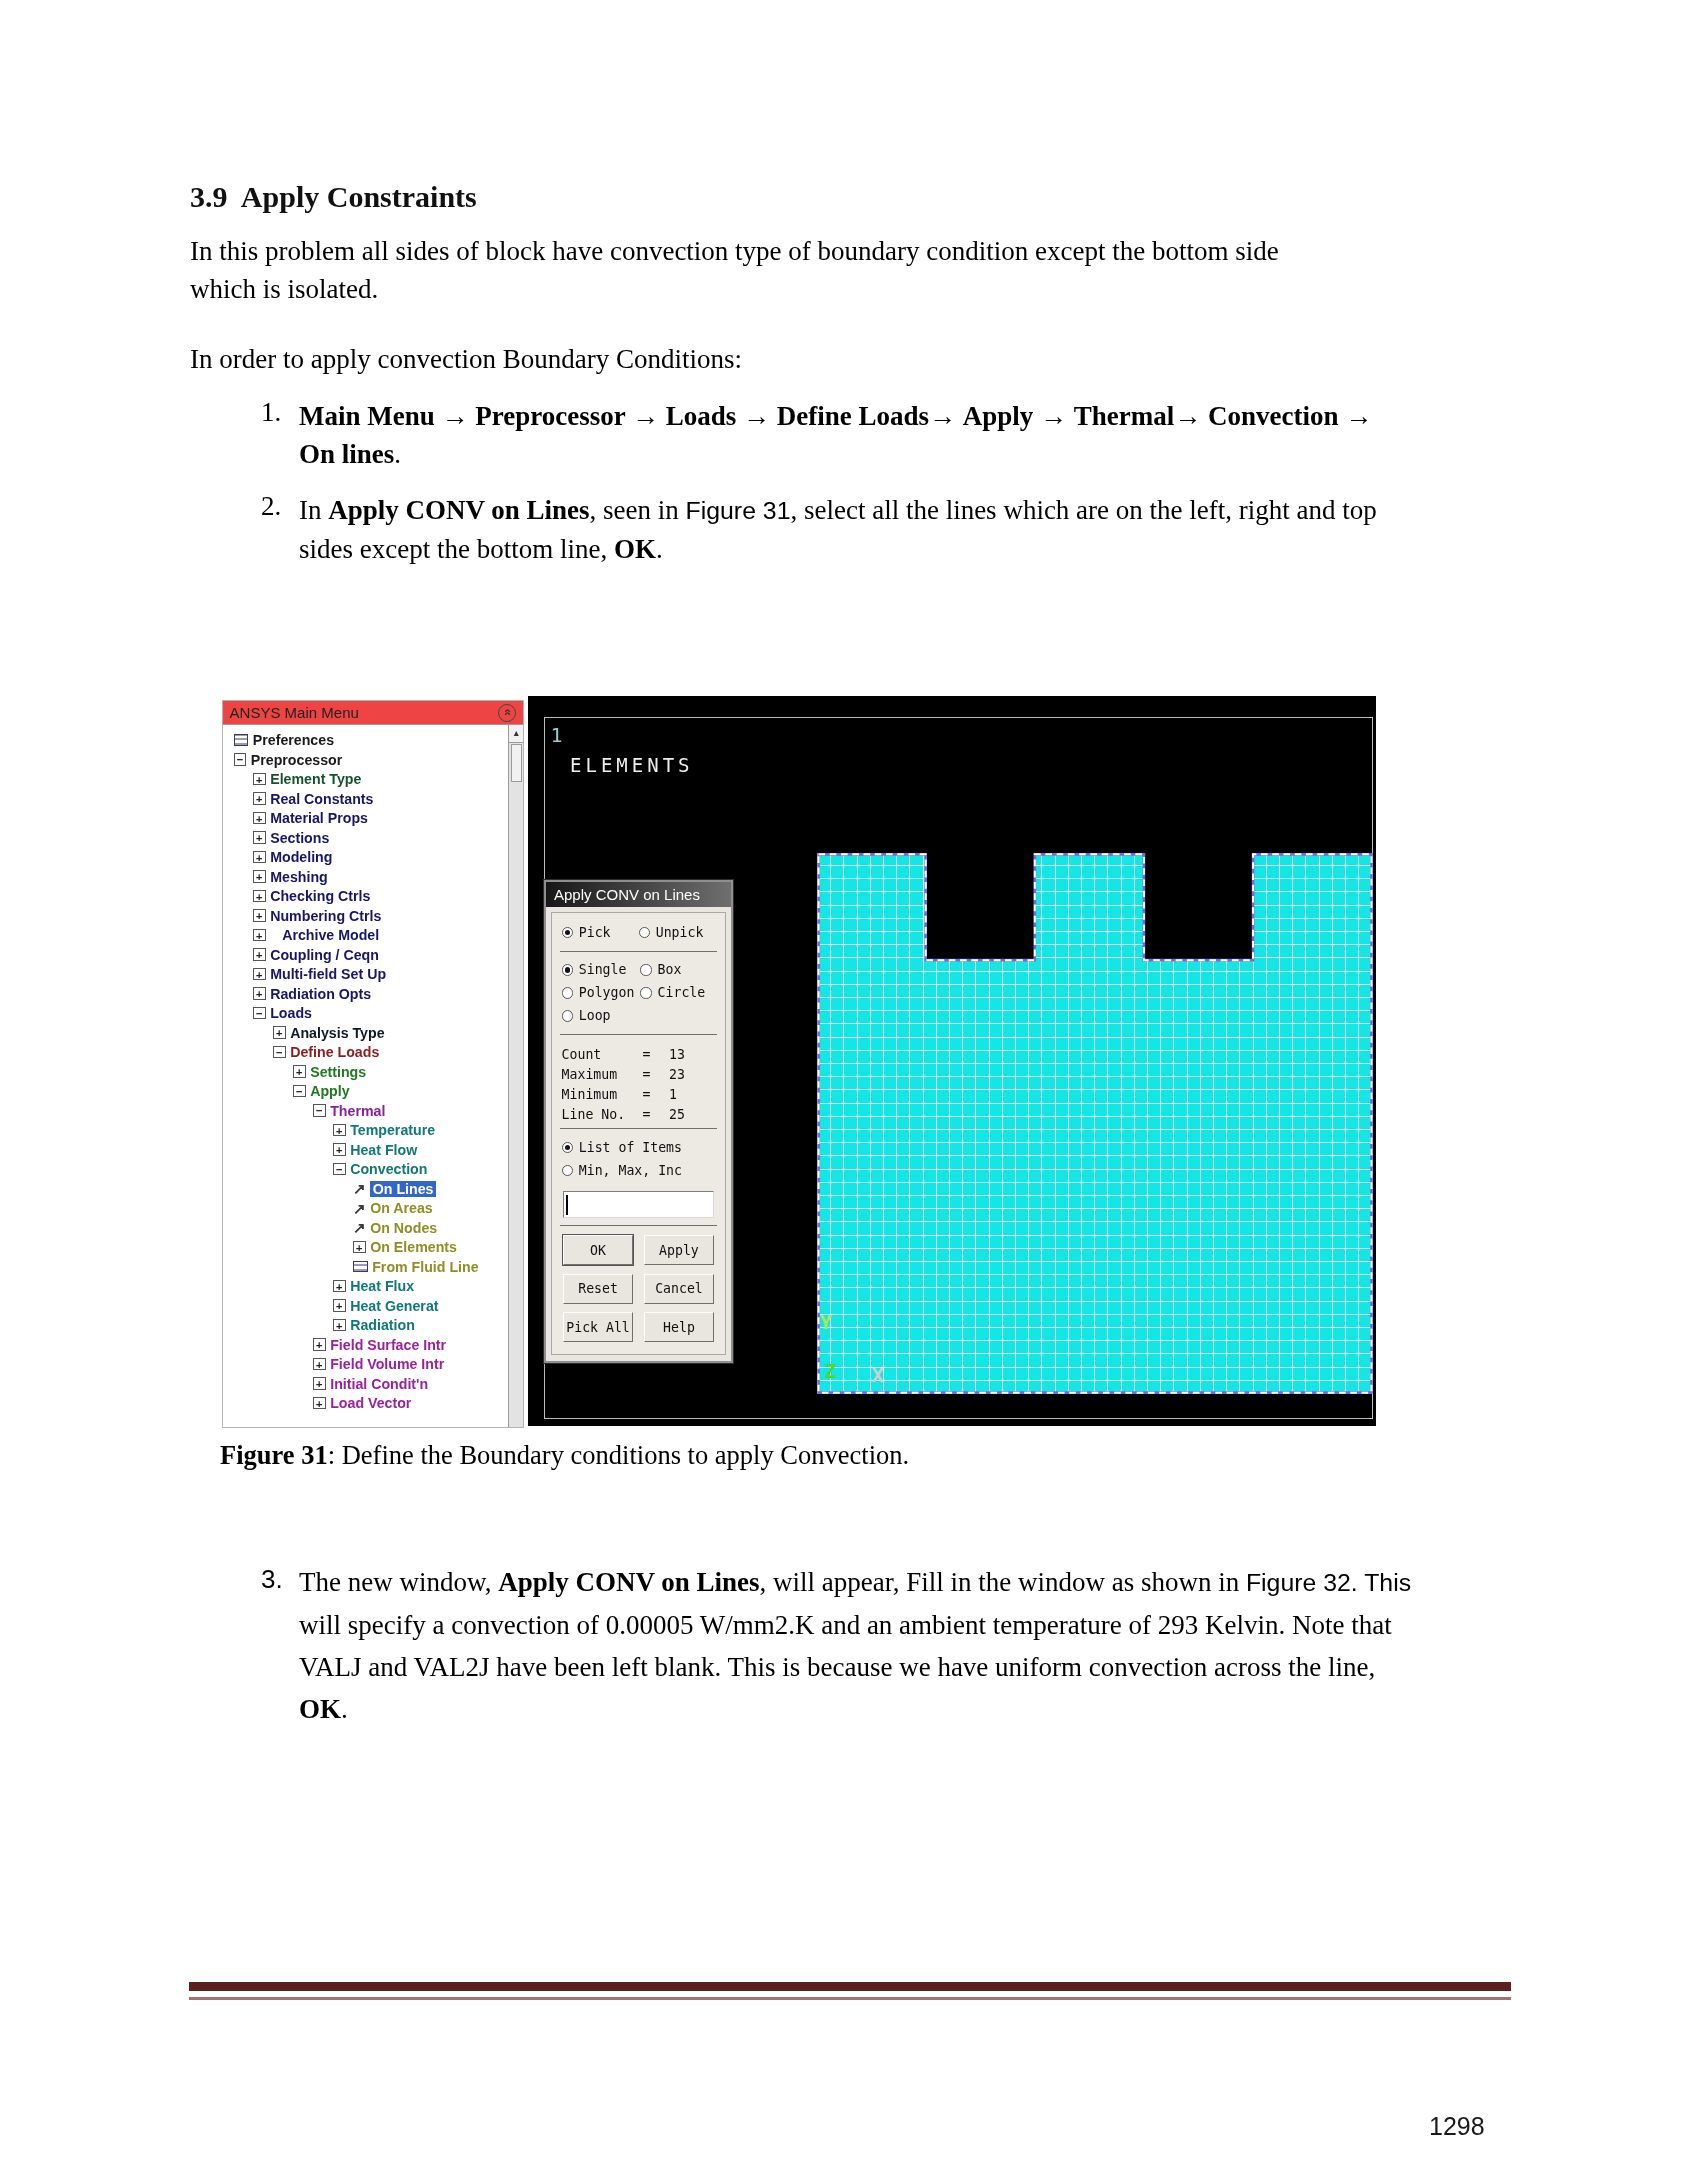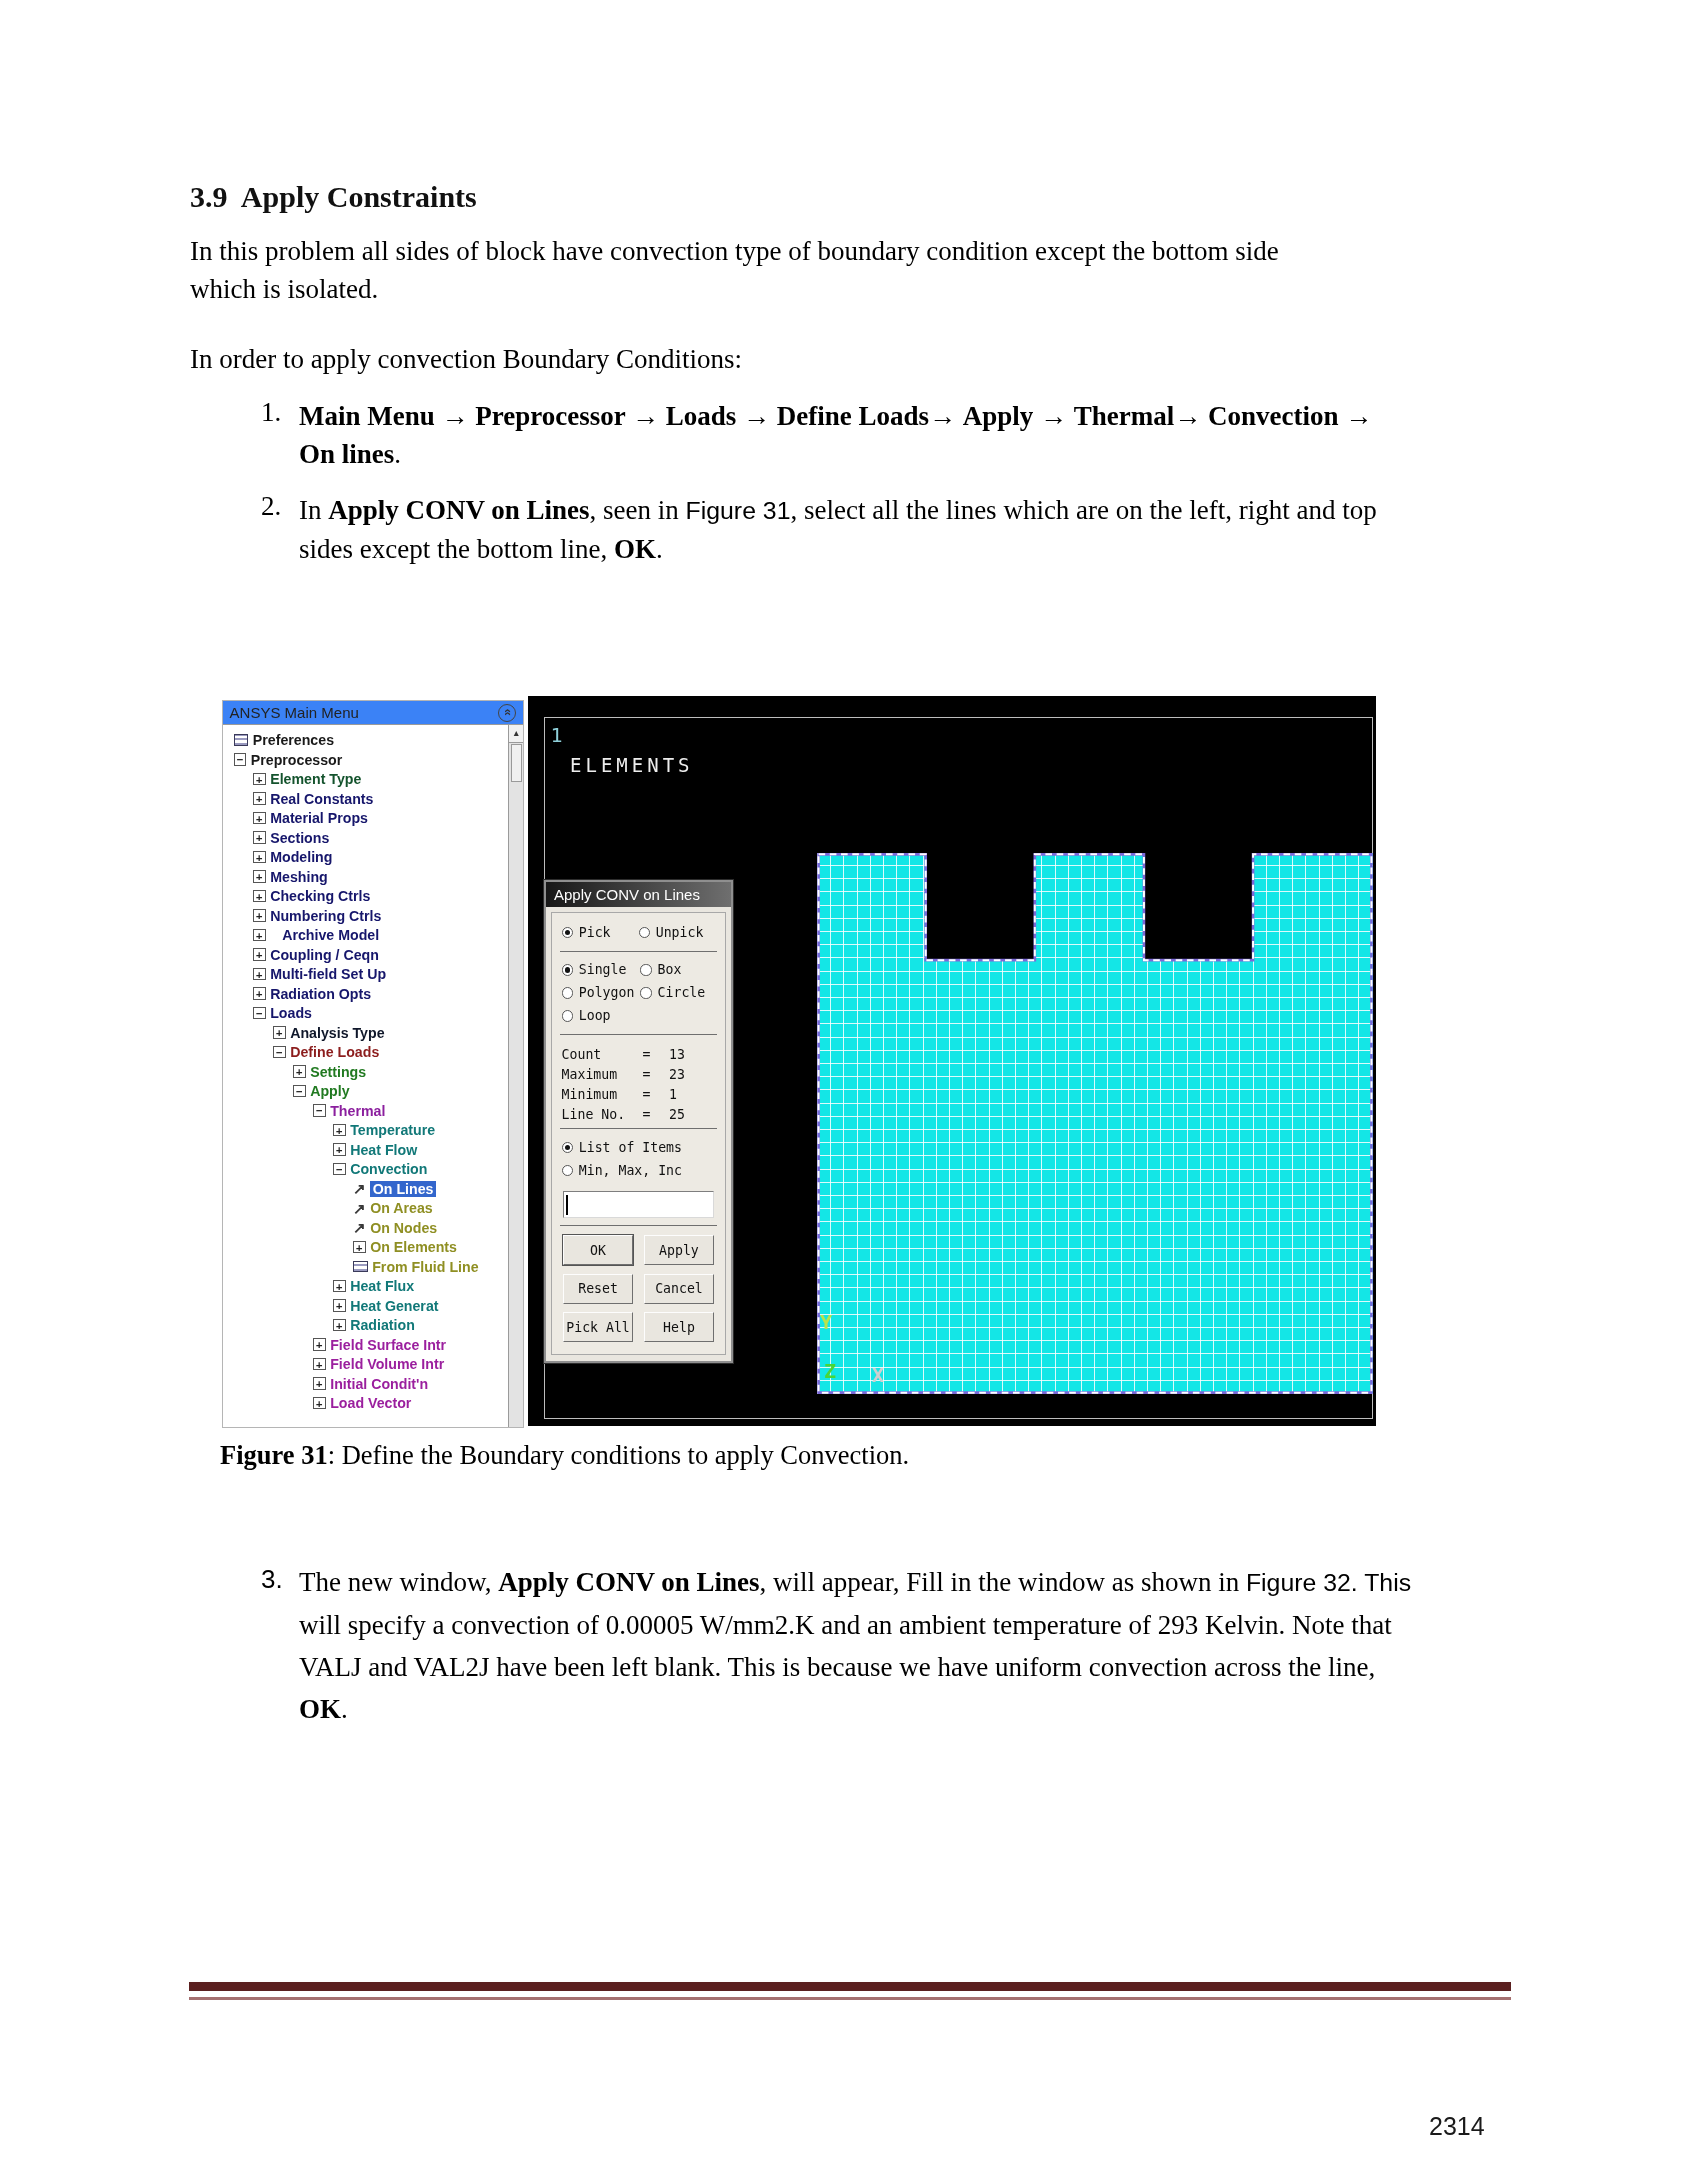--- a/index.html
+++ b/index.html
@@ -21,21 +21,21 @@
   
   .rule-thick{background:#5b2020;height:9.3px;}
   .rule-thin{background:#a57070;height:3.3px;}
 
   
   .figure{background:#fff;}
 
   
   .menu-panel{position:absolute;left:0;top:4px;width:302px;height:728px;background:#fff;
               border:1.3px solid #b5b5b5;box-sizing:border-box;}
-  .menu-header{height:24px;background:#3b82f6;border-bottom:1.3px solid #9a9a9a;display:flex;
+  .menu-header{height:24px;background:#ef4444;border-bottom:1.3px solid #9a9a9a;display:flex;
                align-items:center;padding:0 6.6px;font-family:"Liberation Sans",sans-serif;
                font-size:15px;color:#222;box-sizing:border-box;}
   .chev-circle{margin-left:auto;width:18px;height:18px;border:1.3px solid #444;border-radius:50%;
                display:flex;align-items:center;justify-content:center;box-sizing:border-box;}
   .chev-circle .g{transform:rotate(90deg);font-weight:bold;font-size:12.6px;line-height:1;color:#333;}
   .menu-list{position:absolute;top:24px;bottom:0;left:0;right:14.6px;overflow:hidden;padding-top:5.3px;}
   .mi{display:flex;align-items:center;height:19.5px;font-family:"Liberation Sans",sans-serif;
       font-weight:bold;font-size:14.2px;white-space:nowrap;}
   .micon{flex:0 0 auto;margin-right:4.6px;display:flex;align-items:center;justify-content:center;}
   .pbox{width:12.6px;height:12.6px;border:1.3px solid #555;background:#fff;color:#222;
@@ -455,15 +455,15 @@
   </div>
 
   <div class="abs caption" style="left:220px;top:1440px;width:1158px;"><span class="b">Figure 31</span><span>: Define the Boundary conditions to apply Convection.</span></div>
 
   <div class="abs marker sans" style="left:261px;top:1564px;font-size:26px;">3.</div>
   <div class="abs body-text lh-wide" style="left:299px;top:1561px;width:1125px;"><span>The new window, </span><span class="b">Apply CONV on Lines</span><span>, will appear, Fill in the window as shown in </span><span class="sans">Figure 32. This</span><span> will specify a convection of 0.00005 W/mm2.K and an ambient temperature of 293 Kelvin. Note that VALJ and VAL2J have been left blank. This is because we have uniform convection across the line, </span><span class="b">OK</span><span>.</span></div>
 
   <div class="abs rule-thick" style="left:189px;top:1982px;width:1322px;"></div>
   <div class="abs rule-thin" style="left:189px;top:1997px;width:1322px;"></div>
 
-  <div class="abs pagenum" style="left:1429px;top:2112px;">2314</div>
+  <div class="abs pagenum" style="left:1429px;top:2112px;">1298</div>
 </div>
 
 
 </body></html>

